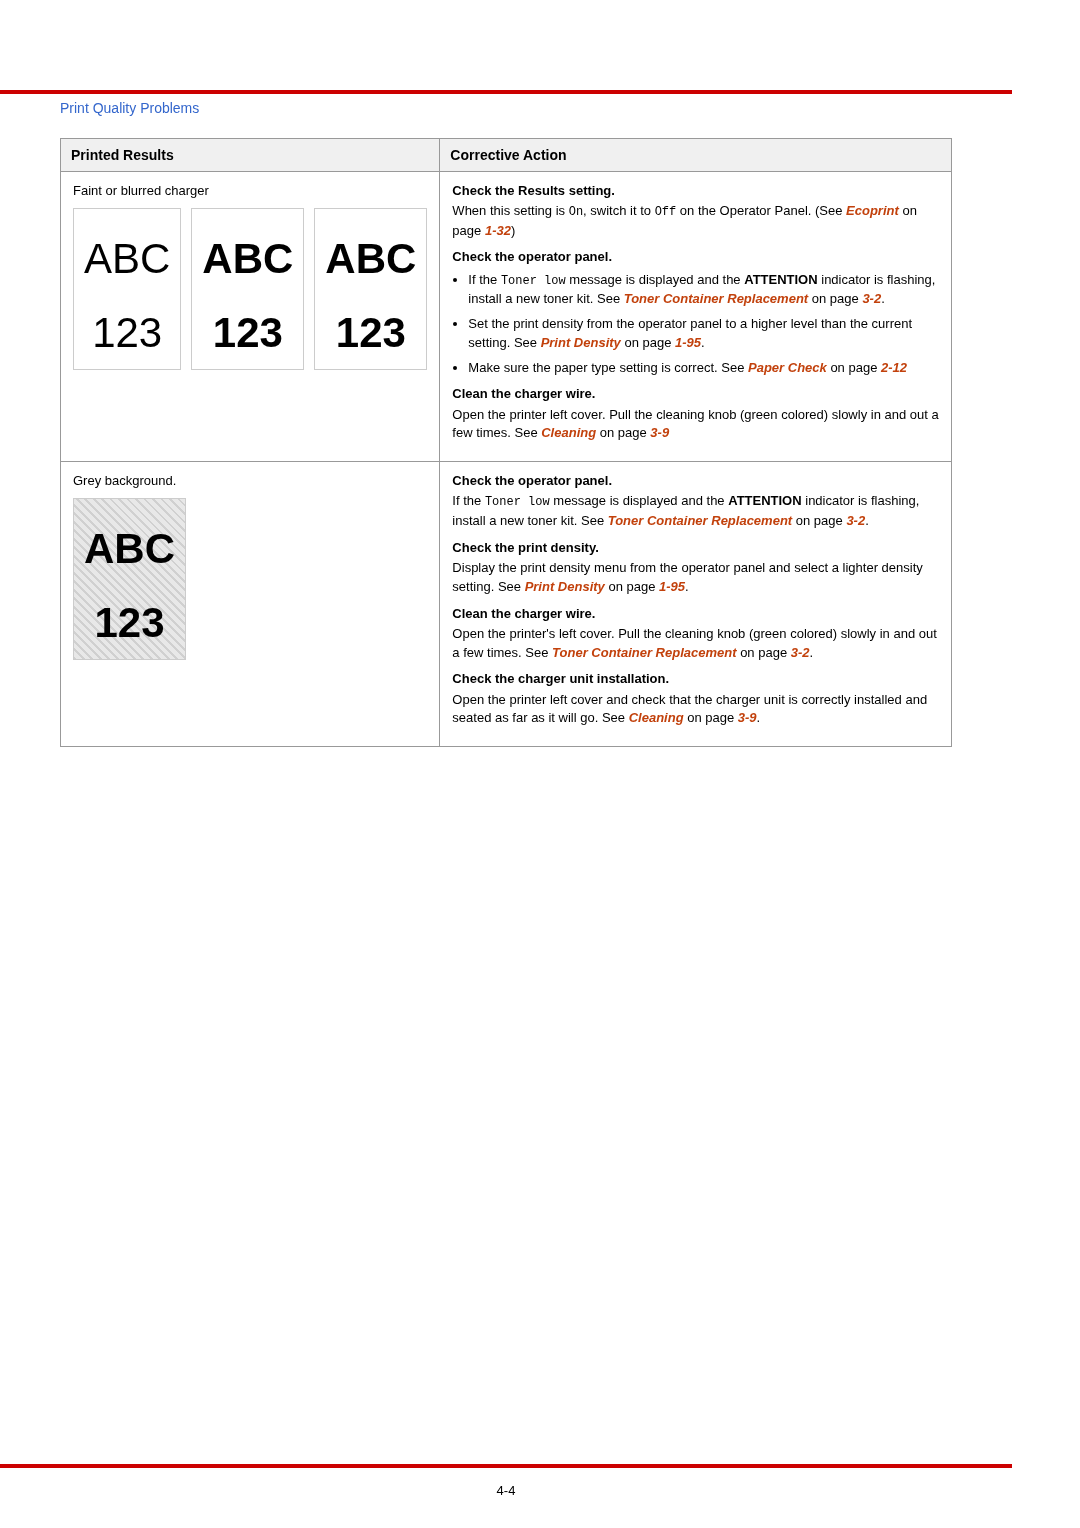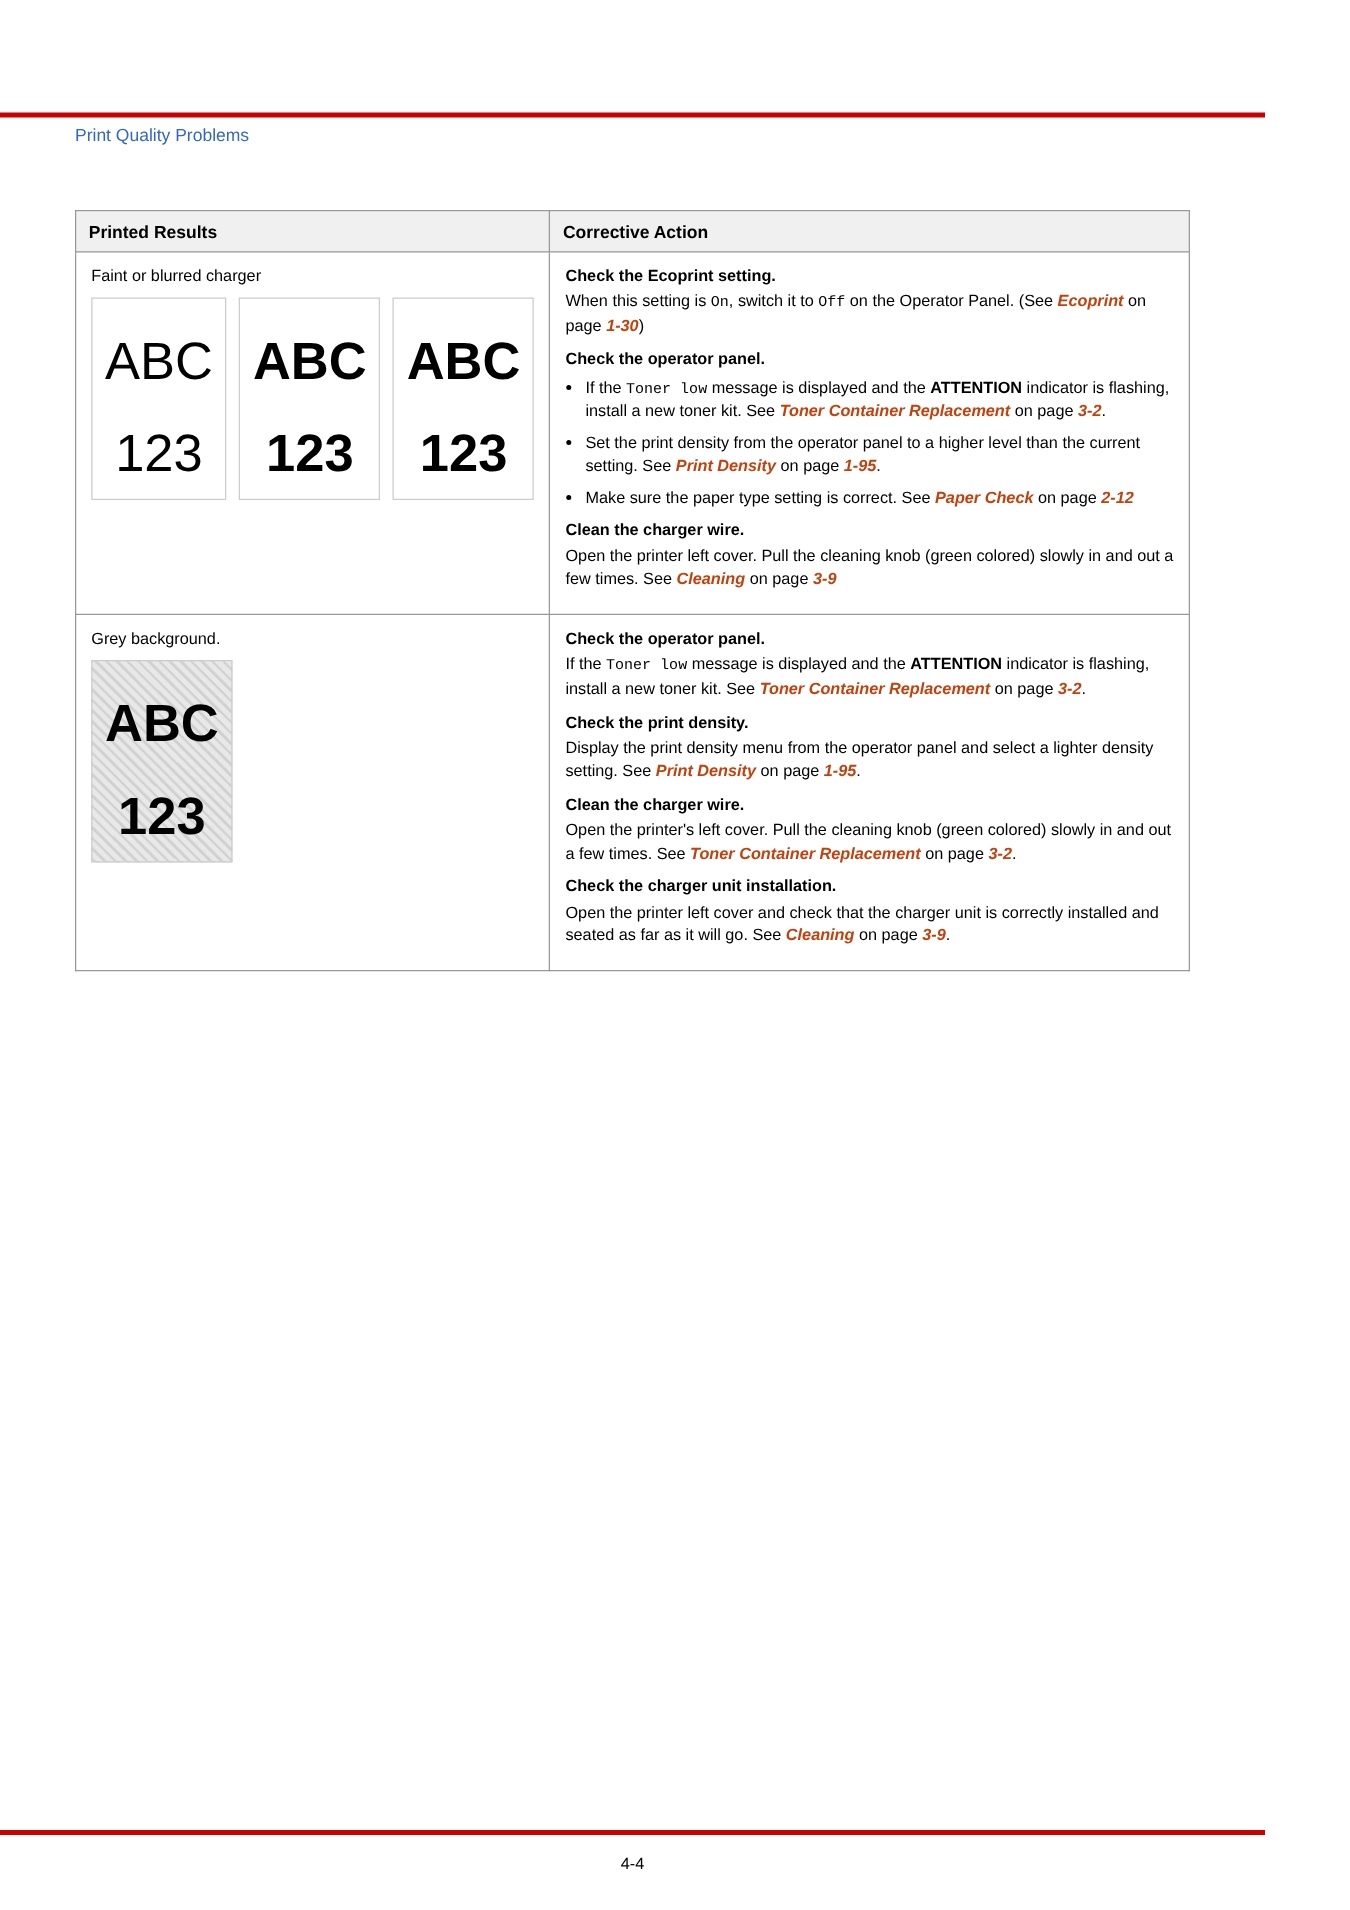--- a/index.html
+++ b/index.html
@@ -33,21 +33,21 @@
       left: 60px;
     }
     .header-title {
       color: #3366cc;
       font-size: 14px;
       font-weight: normal;
       text-decoration: none;
     }
     .main-content {
       position: absolute;
-      top: 168px;
+      top: 138px;
       left: 60px;
       right: 60px;
     }
     
     .doc-table {
       width: 100%;
       border-collapse: collapse;
       border: 1px solid #999;
     }
     .doc-table th {
@@ -197,22 +197,22 @@
 
               <div class="sample-box">
                 <span class="sample-text sample-abc" style="font-weight:900; font-size:42px; font-family:'Arial Black',Arial,sans-serif;">ABC</span>
                 <span class="sample-text sample-123" style="font-weight:900; font-size:42px; font-family:'Arial Black',Arial,sans-serif;">123</span>
               </div>
             </div>
           </td>
           <td class="col-right">
 
             <div class="ca-section">
-              <span class="ca-title">Check the Ecoprint setting.</span>
-              <span class="ca-text">When this setting is <code class="inline">On</code>, switch it to <code class="inline">Off</code> on the Operator Panel. (See <span class="link-blue">Ecoprint</span> on page <span class="link-blue">1-30</span>)</span>
+              <span class="ca-title">Check the Results setting.</span>
+              <span class="ca-text">When this setting is <code class="inline">On</code>, switch it to <code class="inline">Off</code> on the Operator Panel. (See <span class="link-blue">Ecoprint</span> on page <span class="link-blue">1-32</span>)</span>
             </div>
 
             <div class="ca-section">
               <span class="ca-title">Check the operator panel.</span>
               <ul class="ca-list">
                 <li>If the <code class="inline">Toner low</code> message is displayed and the <strong>ATTENTION</strong> indicator is flashing, install a new toner kit. See <span class="link-blue">Toner Container Replacement</span> on page <span class="link-blue">3-2</span>.</li>
                 <li>Set the print density from the operator panel to a higher level than the current setting. See <span class="link-blue">Print Density</span> on page <span class="link-blue">1-95</span>.</li>
                 <li>Make sure the paper type setting is correct. See <span class="link-blue">Paper Check</span> on page <span class="link-blue">2-12</span></li>
               </ul>
             </div>

